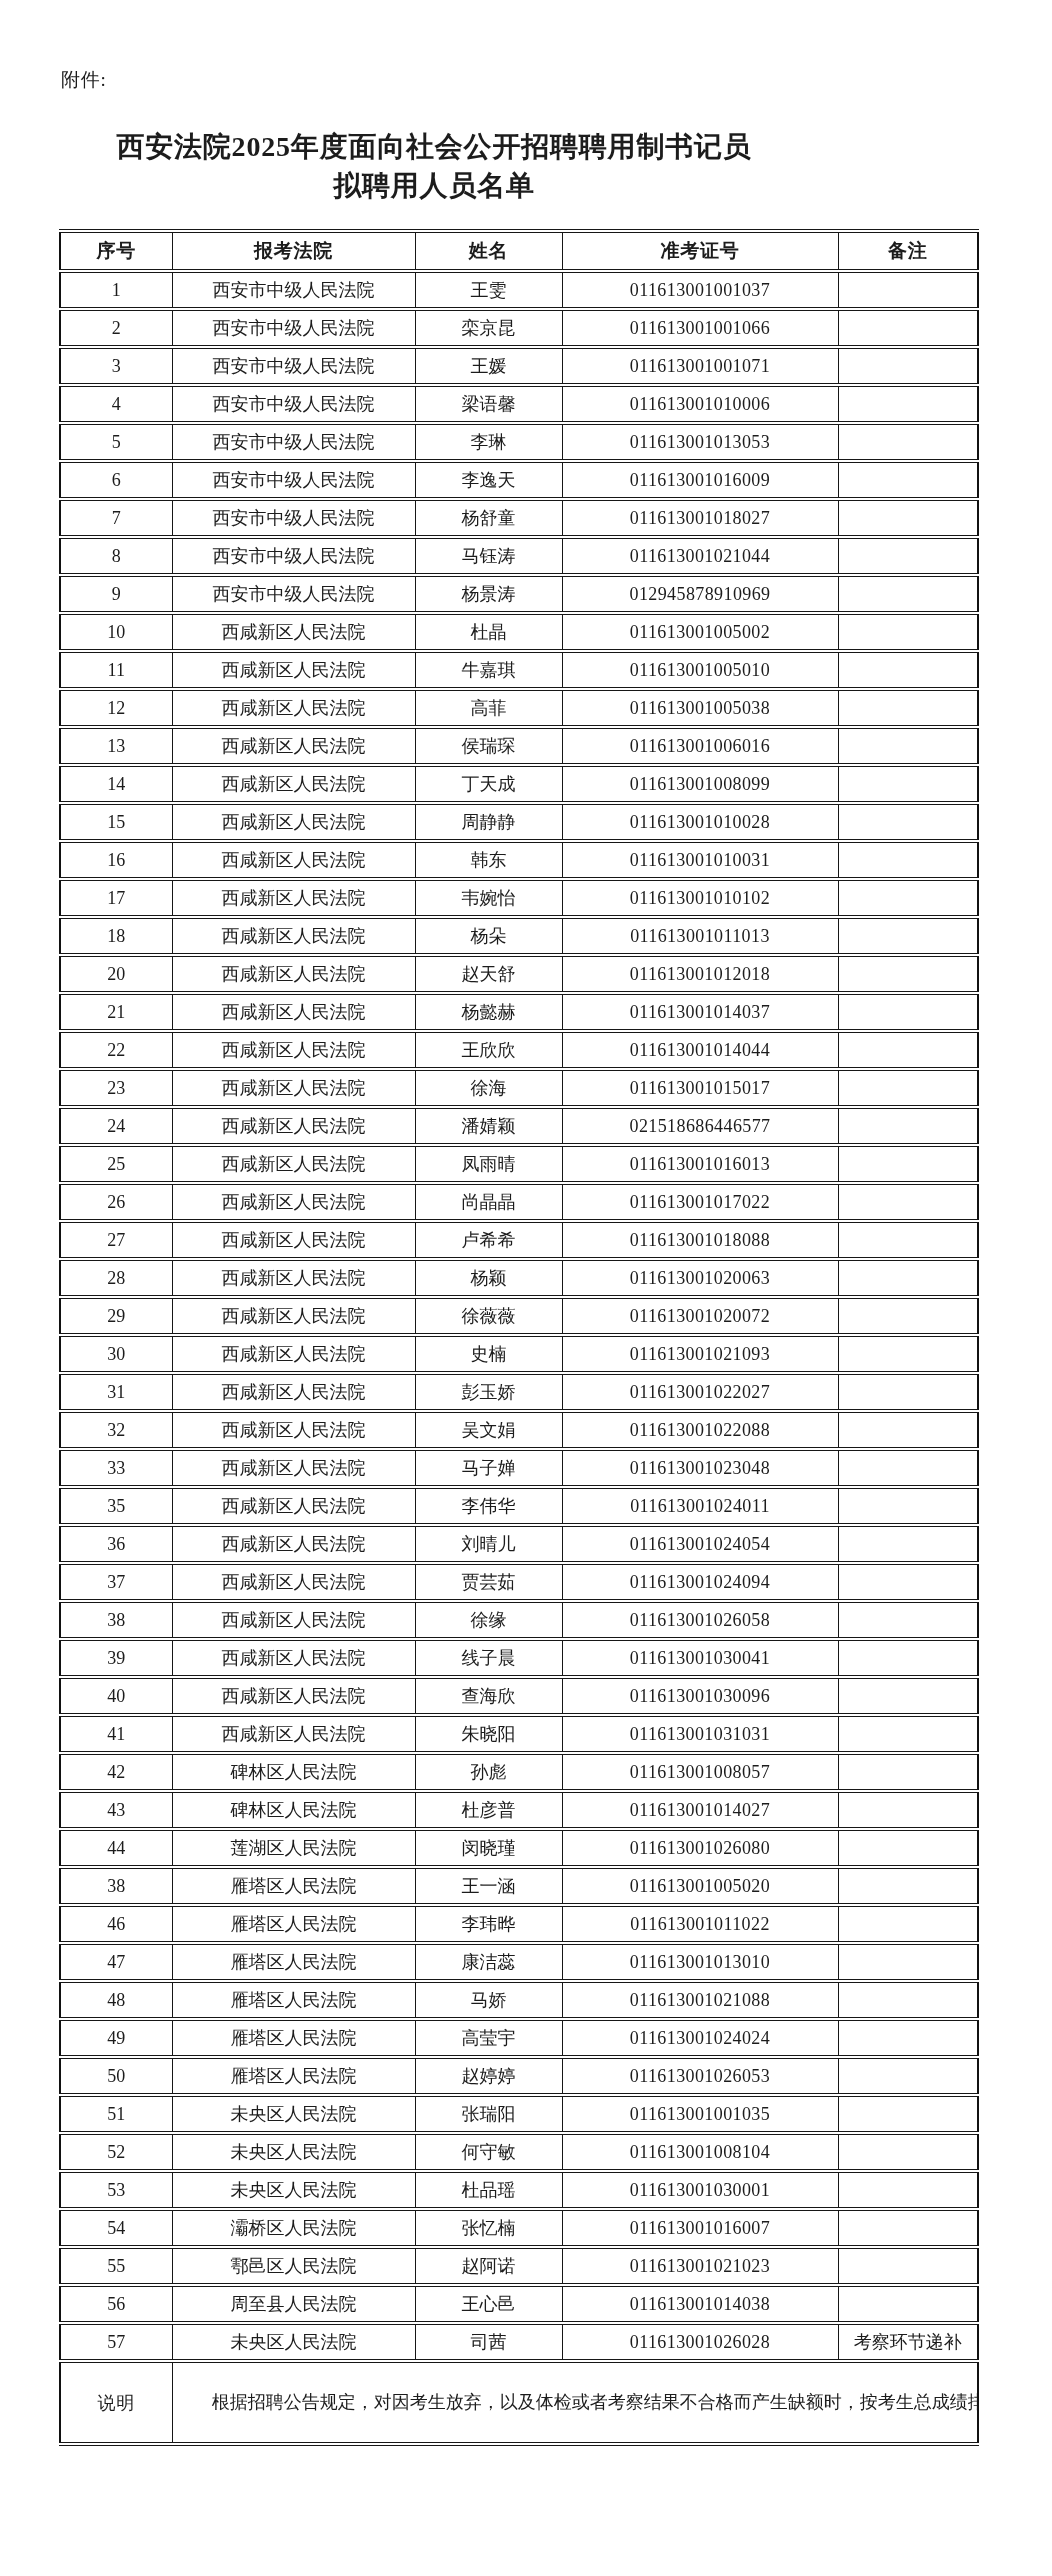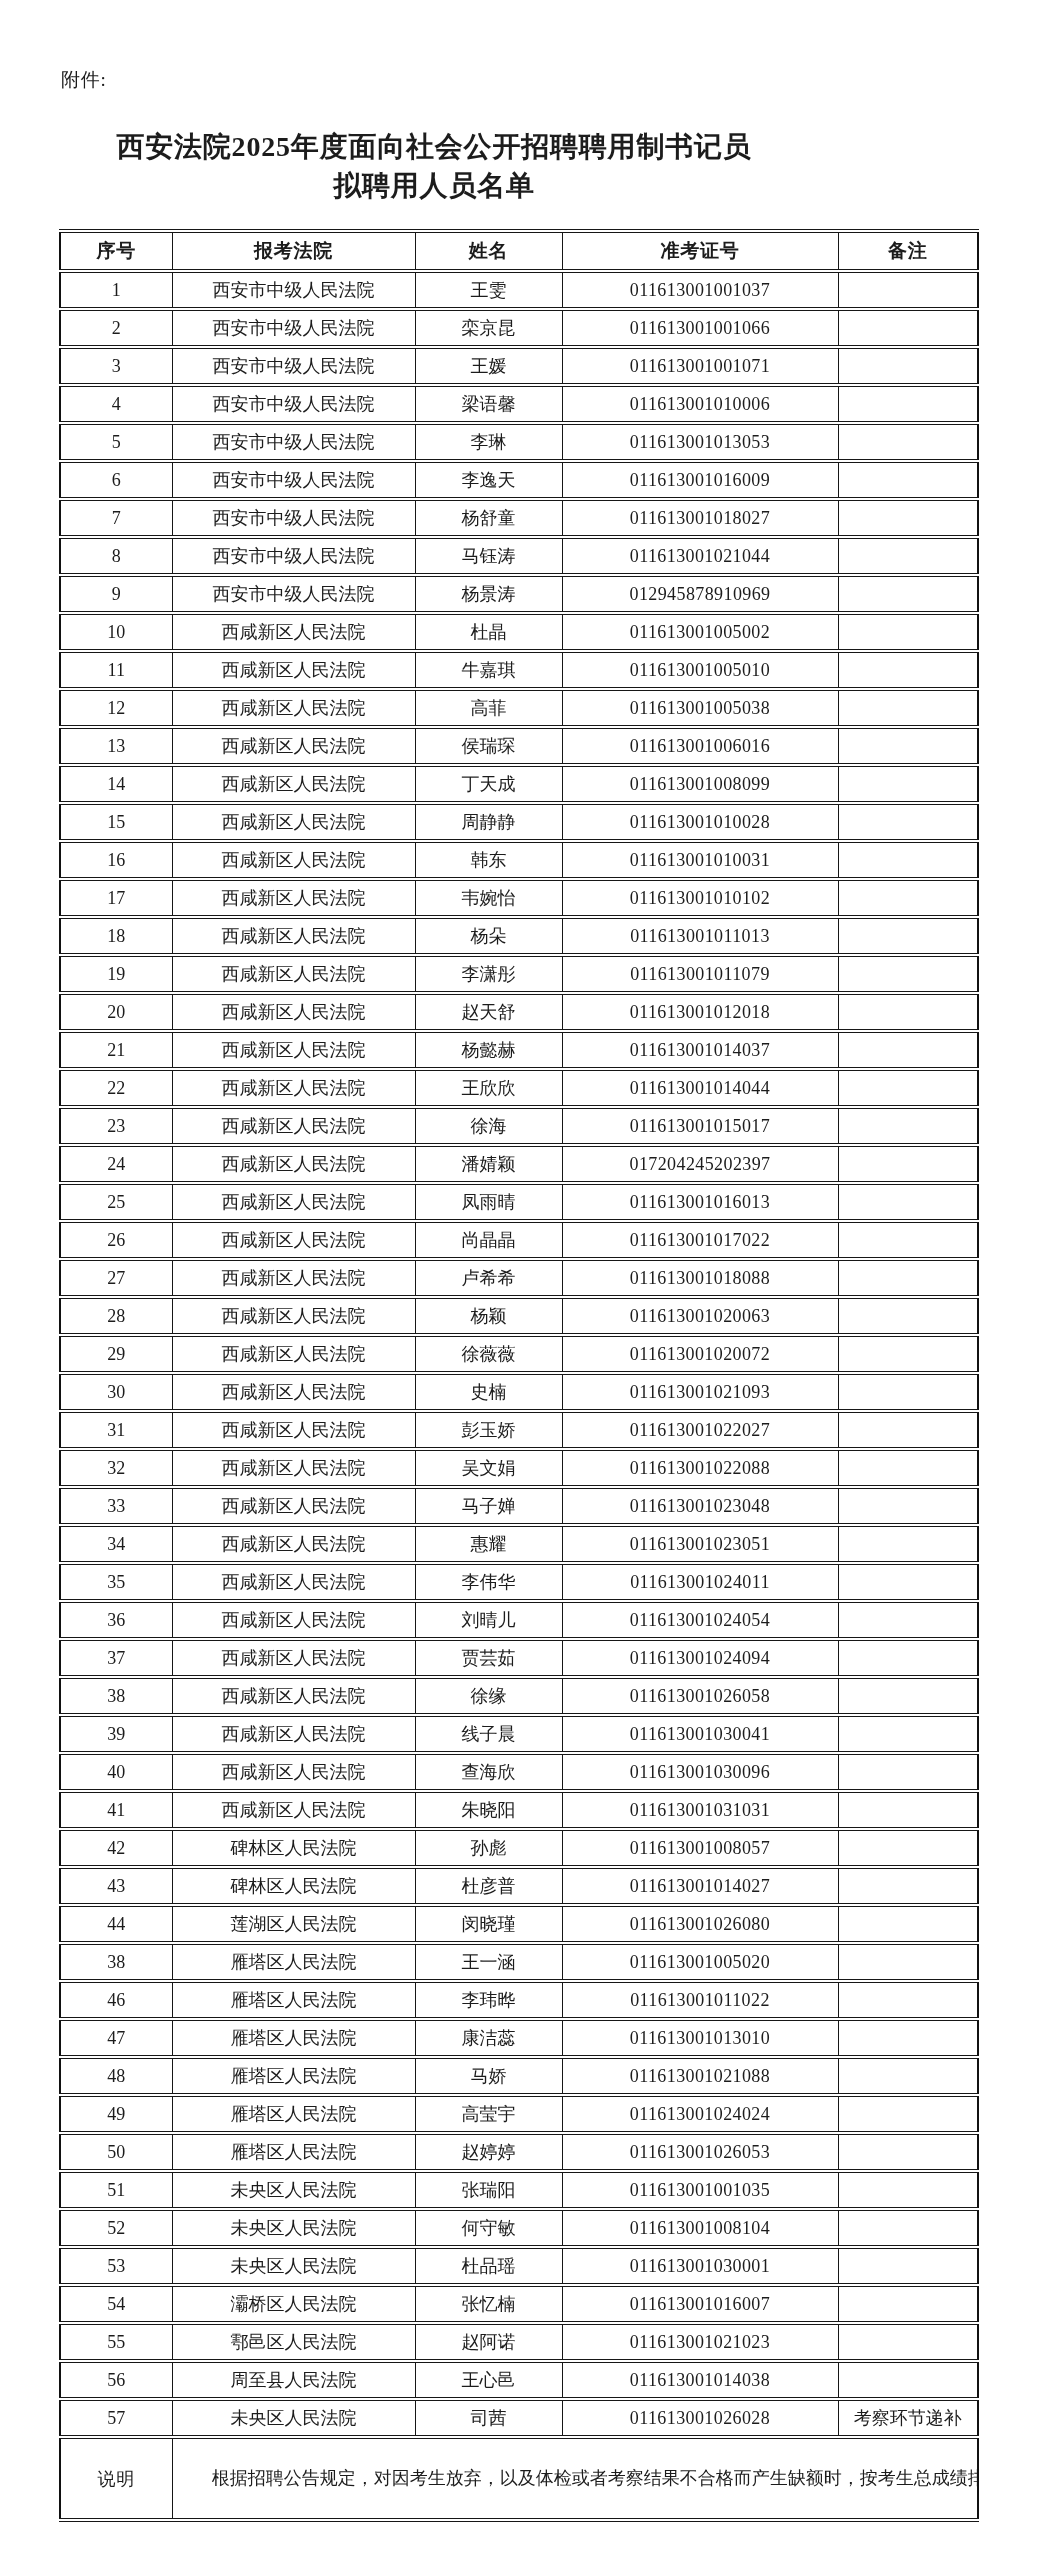--- a/index.html
+++ b/index.html
@@ -256,27 +256,20 @@
       </tr>
 
       <tr>
         <td class="cell-no">18</td>
         <td class="cell-court">西咸新区人民法院</td>
         <td class="cell-name">杨朵</td>
         <td class="cell-ticket">011613001011013</td>
         <td class="cell-remark"></td>
       </tr>
 
-      <tr>
-        <td class="cell-no">19</td>
-        <td class="cell-court">西咸新区人民法院</td>
-        <td class="cell-name">李潇彤</td>
-        <td class="cell-ticket">011613001011079</td>
-        <td class="cell-remark"></td>
-      </tr>
 
       <tr>
         <td class="cell-no">20</td>
         <td class="cell-court">西咸新区人民法院</td>
         <td class="cell-name">赵天舒</td>
         <td class="cell-ticket">011613001012018</td>
         <td class="cell-remark"></td>
       </tr>
 
       <tr>
@@ -300,21 +293,21 @@
         <td class="cell-court">西咸新区人民法院</td>
         <td class="cell-name">徐海</td>
         <td class="cell-ticket">011613001015017</td>
         <td class="cell-remark"></td>
       </tr>
 
       <tr>
         <td class="cell-no">24</td>
         <td class="cell-court">西咸新区人民法院</td>
         <td class="cell-name">潘婧颖</td>
-        <td class="cell-ticket">017204245202397</td>
+        <td class="cell-ticket">021518686446577</td>
         <td class="cell-remark"></td>
       </tr>
 
       <tr>
         <td class="cell-no">25</td>
         <td class="cell-court">西咸新区人民法院</td>
         <td class="cell-name">凤雨晴</td>
         <td class="cell-ticket">011613001016013</td>
         <td class="cell-remark"></td>
       </tr>
@@ -376,27 +369,20 @@
       </tr>
 
       <tr>
         <td class="cell-no">33</td>
         <td class="cell-court">西咸新区人民法院</td>
         <td class="cell-name">马子婵</td>
         <td class="cell-ticket">011613001023048</td>
         <td class="cell-remark"></td>
       </tr>
 
-      <tr>
-        <td class="cell-no">34</td>
-        <td class="cell-court">西咸新区人民法院</td>
-        <td class="cell-name">惠耀</td>
-        <td class="cell-ticket">011613001023051</td>
-        <td class="cell-remark"></td>
-      </tr>
 
       <tr>
         <td class="cell-no">35</td>
         <td class="cell-court">西咸新区人民法院</td>
         <td class="cell-name">李伟华</td>
         <td class="cell-ticket">011613001024011</td>
         <td class="cell-remark"></td>
       </tr>
 
       <tr>

